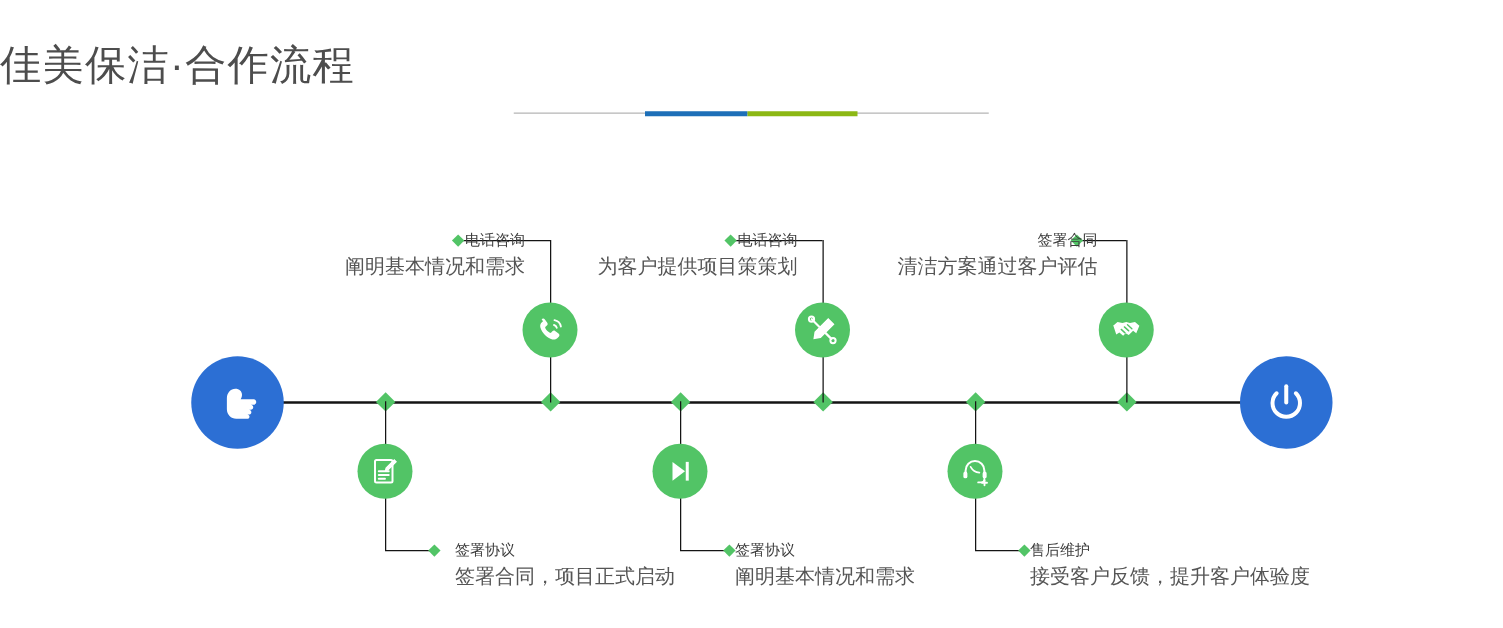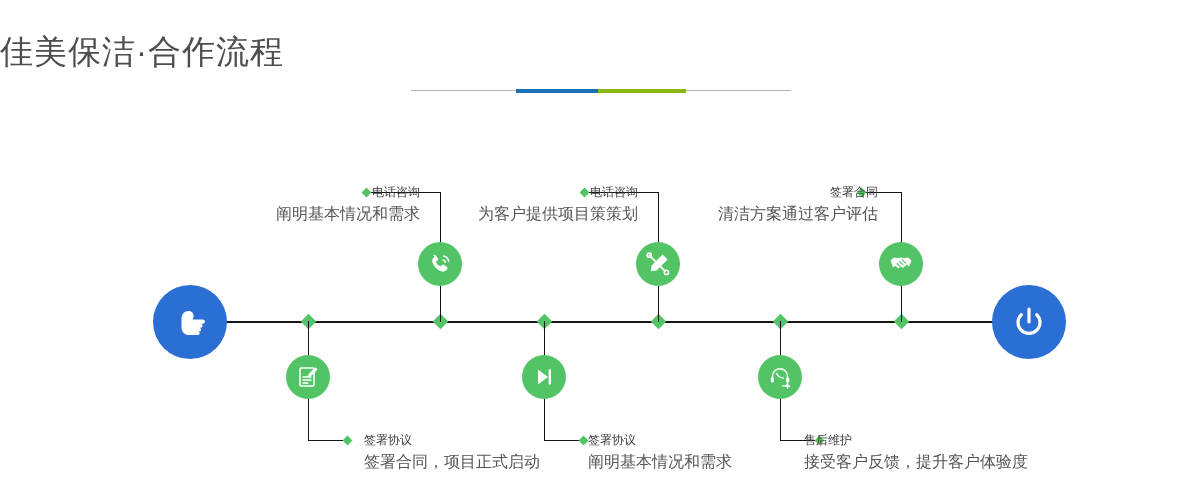--- a/index.html
+++ b/index.html
@@ -307,19 +307,19 @@
           <path d="M5.5 14.5v-2.2a7.5 7.5 0 0 1 15 0v2.2" fill="none" stroke="#ffffff" stroke-width="1.6" stroke-linecap="round"></path>
           <rect x="3.7" y="13.2" width="3.2" height="5.4" rx="1.5" fill="#ffffff"></rect>
           <rect x="19.1" y="13.2" width="3.2" height="5.4" rx="1.5" fill="#ffffff"></rect>
           <path d="M20.5 18.6v.9c0 1.4-1.2 2.4-2.6 2.4h-2.4" fill="none" stroke="#ffffff" stroke-width="1.4" stroke-linecap="round"></path>
           <path d="M9.5 9.5c1.5 2.8 4 4.4 7 4.6" fill="none" stroke="#ffffff" stroke-width="1.4" stroke-linecap="round"></path>
           <line x1="20.6" y1="20.2" x2="20.6" y2="24.2" stroke="#ffffff" stroke-width="1.5" stroke-linecap="round"></line>
           <line x1="18.6" y1="22.2" x2="22.6" y2="22.2" stroke="#ffffff" stroke-width="1.5" stroke-linecap="round"></line>
         </svg>
       </span>
     </div>
-    <div class="label below" style="left:804px; top:269px; width:320px;">
+    <div class="label below" style="left:824px; top:269px; width:320px;">
       <div class="title">售后维护</div>
       <div class="desc">接受客户反馈，提升客户体验度</div>
     </div>
 
   </div>
 </div>
 
 </body></html>

